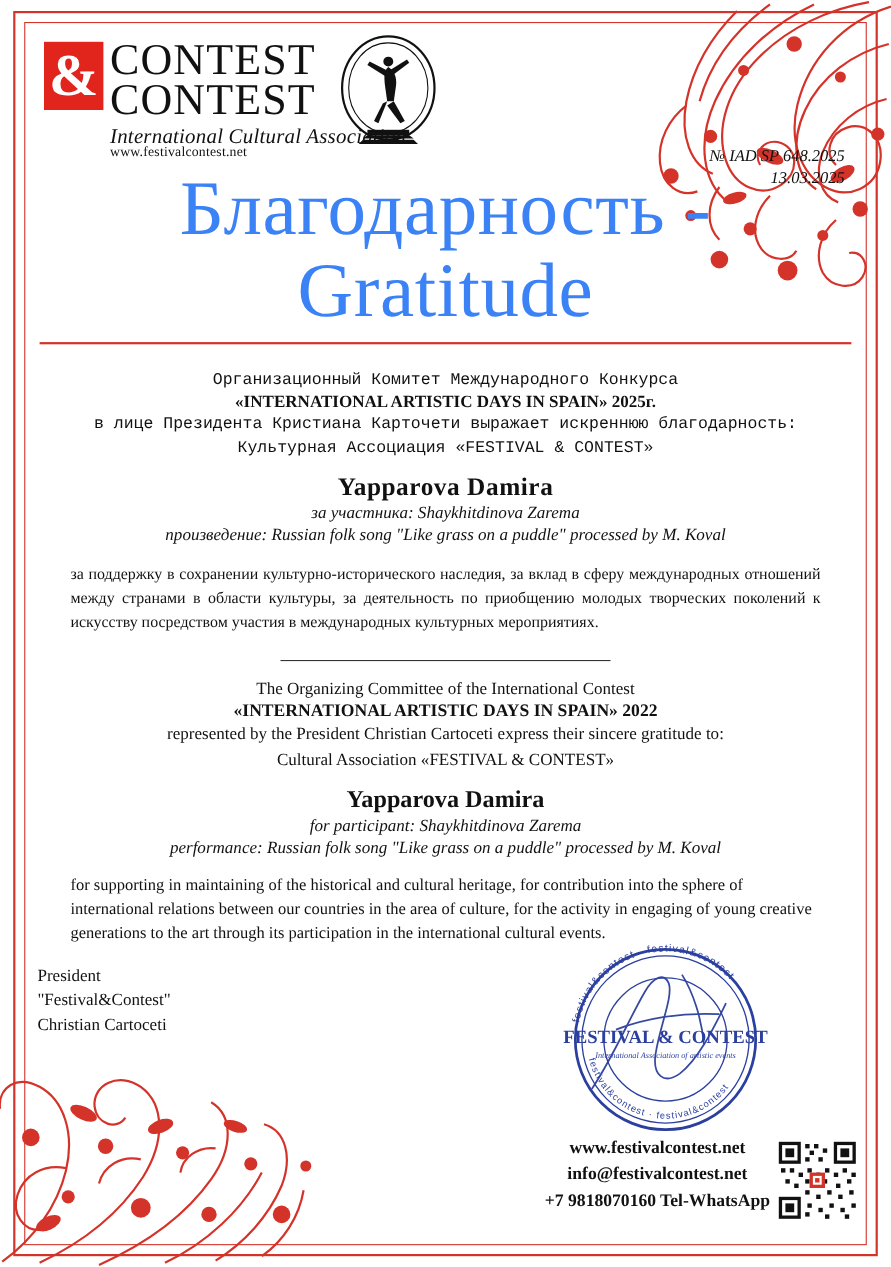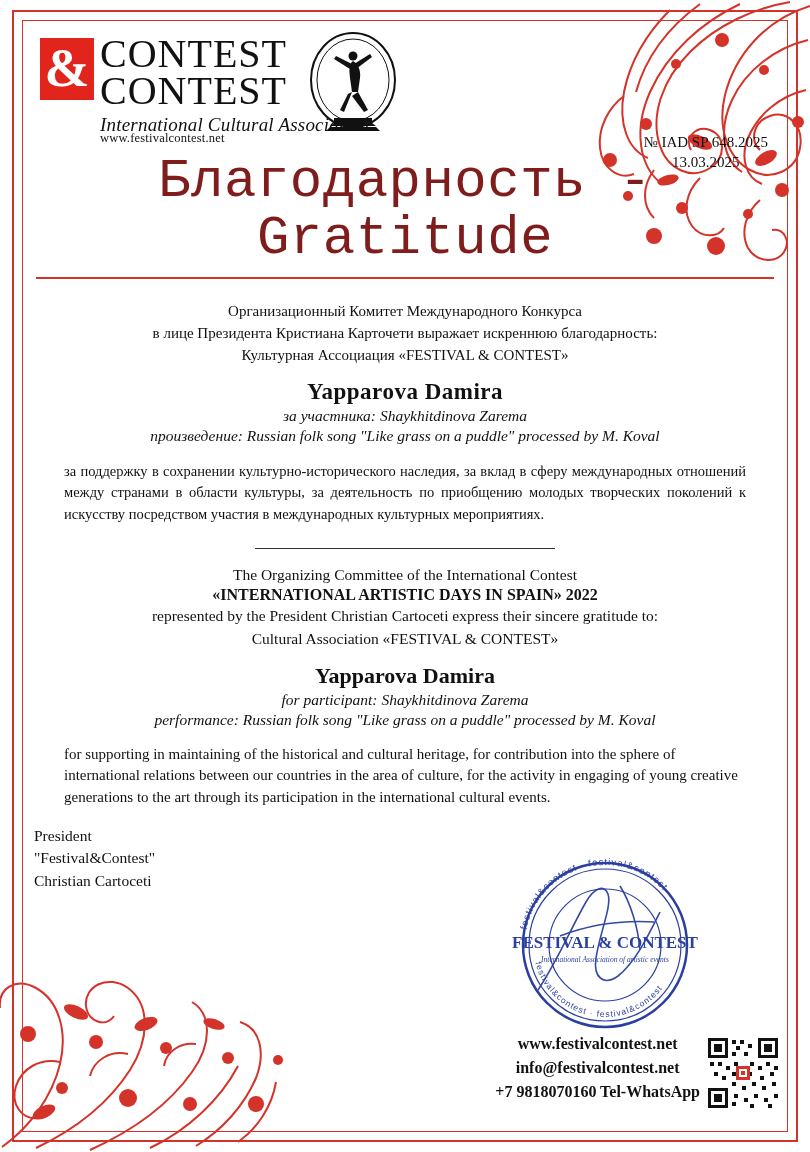--- a/index.html
+++ b/index.html
@@ -103,51 +103,52 @@
     left: 272px;
     top: 2px;
     width: 94px;
     height: 106px;
   }
 
   .doc-meta {
     position: absolute;
     right: 8px;
     top: 104px;
-    text-align: center;
+    text-align: right;
     font-size: 15px;
     line-height: 1.35;
+    font-style: italic;
   }
 
   
   .title-wrap {
     text-align: center;
     margin-top: 6px;
   }
   .doc-title {
-    font-family: Liberation Mono, monospace;
-    font-size: 54px;
+    font-family: Liberation Serif, serif;
+    font-size: 70px;
     letter-spacing: 0.5px;
     line-height: 1.05;
-    color: #7f1d1d;
+    color: #3b82f6;
   }
   .title-rule {
     border: 0;
     border-top: 2px solid #d4332a;
     margin: 10px 2px 0 2px;
   }
 
   
   .block {
     margin-top: 22px;
     padding: 0 24px;
   }
   .center { text-align: center; }
 
-  .ru-line { font-size: 15px; line-height: 1.45; }
+  .ru-line { font-size: 15px; line-height: 1.45; font-family: Liberation Mono, monospace; }
   .ru-strong { font-size: 15.5px; font-weight: bold; }
 
   .name-ru {
     font-size: 23px;
     font-weight: bold;
     letter-spacing: 0.5px;
     margin-top: 12px;
   }
   .participant-ru {
     font-size: 15.5px;
@@ -341,20 +342,21 @@
       </div>
     </div>
 
     <div class="title-wrap">
       <div class="doc-title">Благодарность - Gratitude</div>
       <hr class="title-rule">
     </div>
 
     <div class="block center">
       <div class="ru-line">Организационный Комитет Международного Конкурса</div>
+      <div class="ru-strong">«INTERNATIONAL ARTISTIC DAYS IN SPAIN» 2025г.</div>
       <div class="ru-line">в лице Президента Кристиана Карточети  выражает искреннюю благодарность:</div>
       <div class="ru-line">Культурная Ассоциация «FESTIVAL &amp; CONTEST»</div>
 
       <div class="name-ru">Yapparova Damira</div>
       <div class="participant-ru">за участника: Shaykhitdinova Zarema</div>
       <div class="performance-ru">произведение: Russian folk song "Like grass on a puddle" processed by M. Koval</div>
 
       <div class="para-ru">за поддержку в сохранении культурно-исторического наследия, за вклад в сферу международных отношений между странами в области культуры, за деятельность по приобщению молодых творческих поколений к искусству посредством участия в международных культурных мероприятиях.</div>
 
       <hr class="divider">

